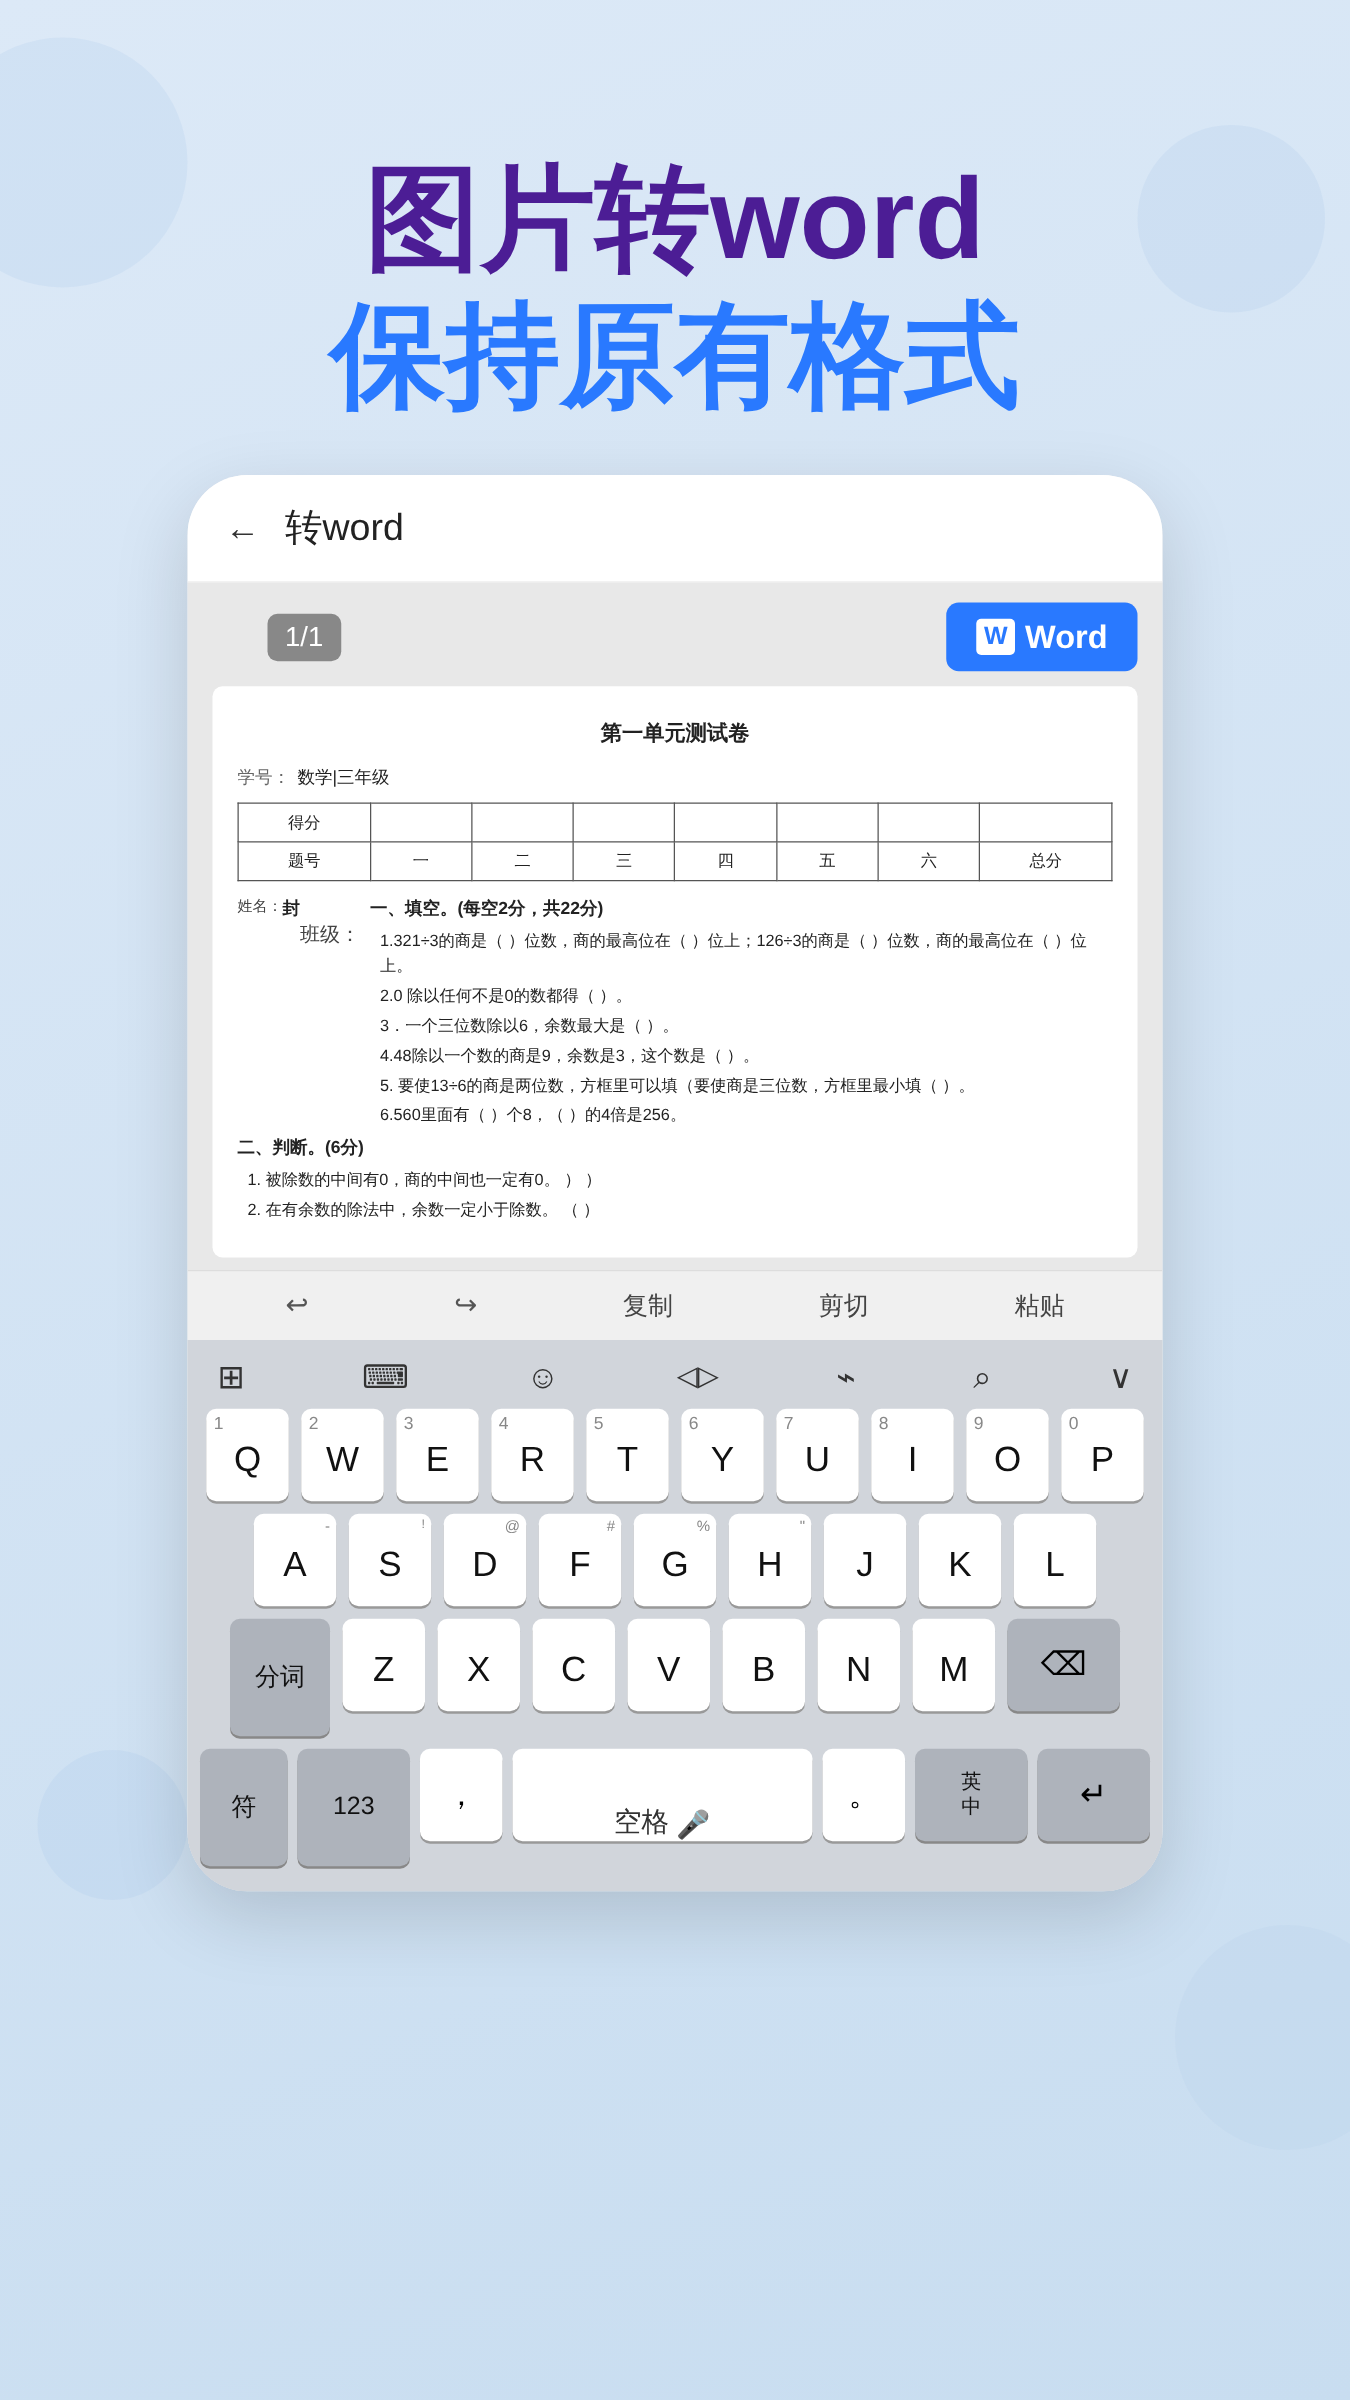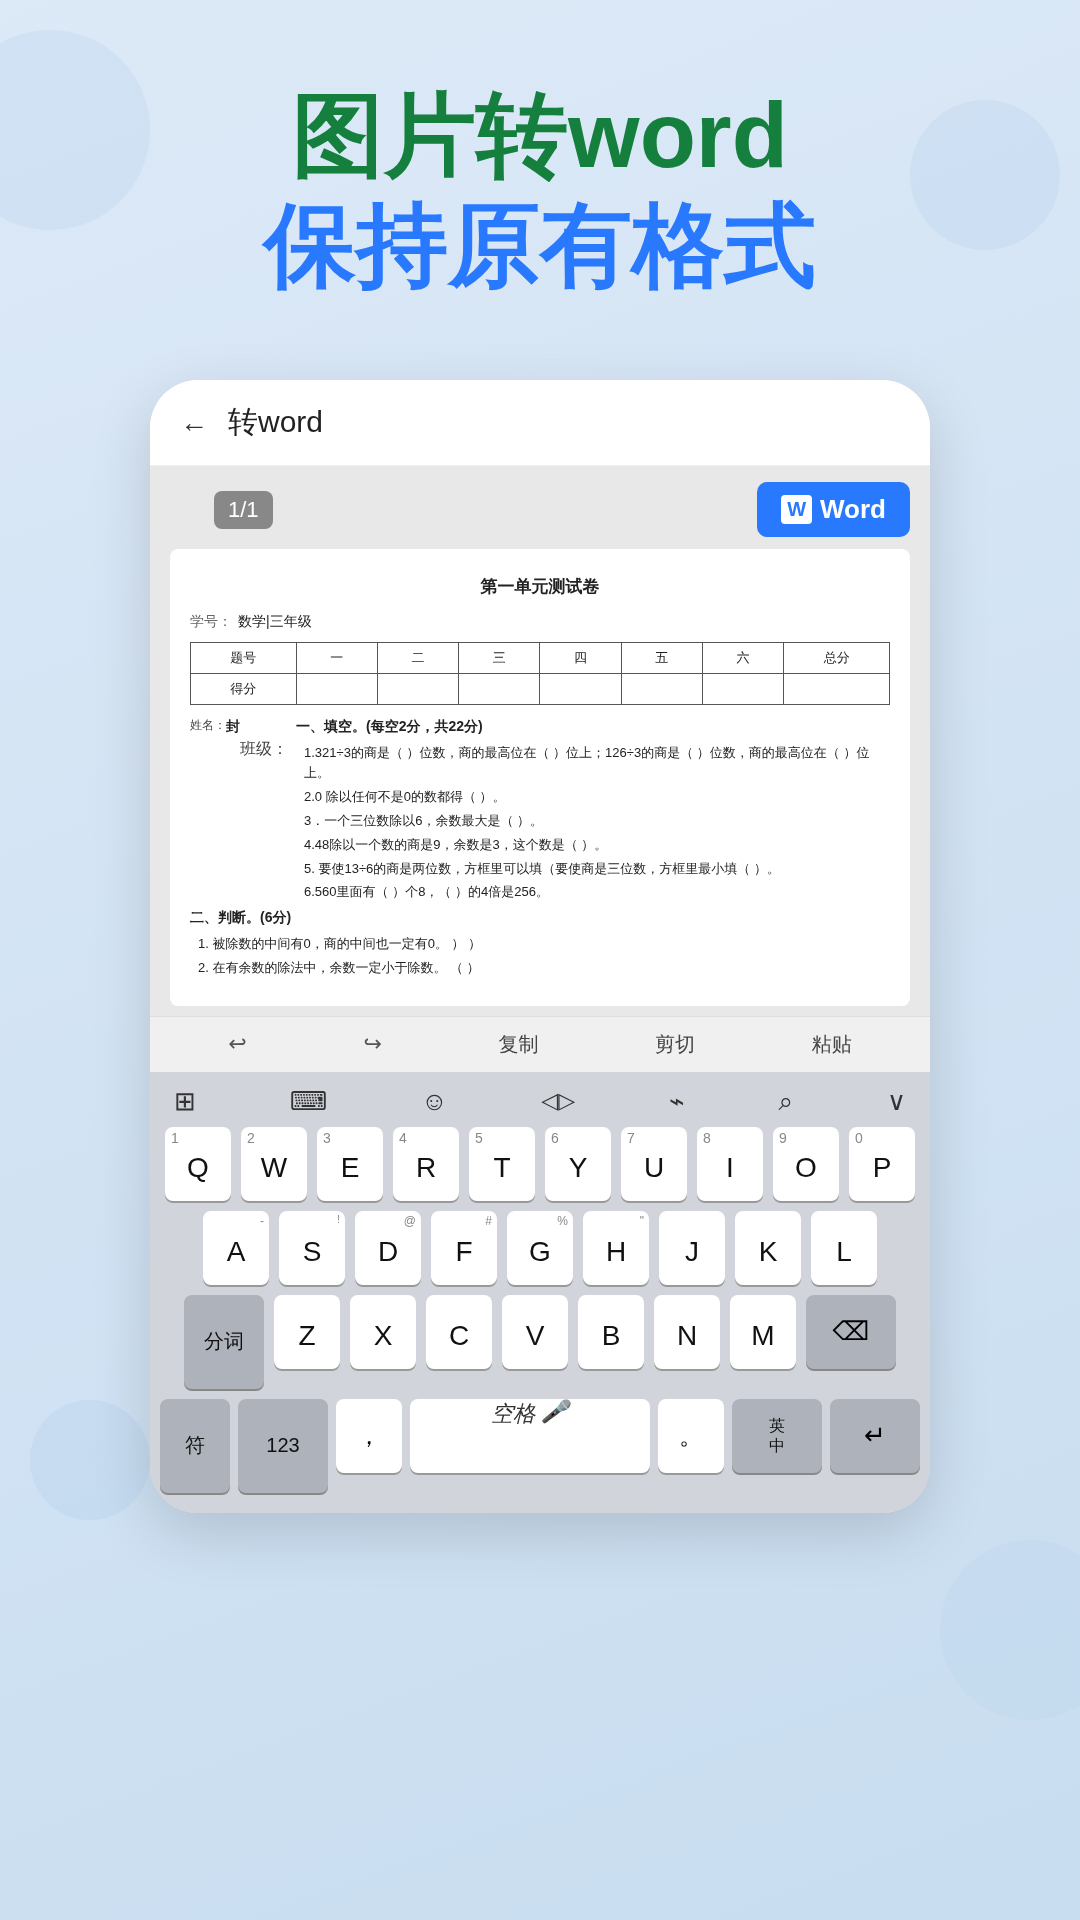--- a/index.html
+++ b/index.html
@@ -22,22 +22,23 @@
     .header-text {
       position: absolute;
       top: 80px;
       left: 0; right: 0;
       text-align: center;
       line-height: 1.2;
     }
     .header-line1 {
       font-size: 92px;
       font-weight: 900;
-      color: #15803d;
+      color: #4c1d95;
       display: block;
+      margin-top: 40px;
     }
     .header-line2 {
       font-size: 92px;
       font-weight: 700;
       color: #1a1a2e;
       display: block;
     }
     .header-line2 span {
       color: #2979ff;
     }
@@ -281,27 +282,26 @@
       justify-content: center;
       cursor: pointer;
     }
     .key-space {
       background: white;
       flex: 1;
       height: 74px;
       border-radius: 8px;
       box-shadow: 0 2px 0 #999;
       display: flex;
-      align-items: flex-start;
+      align-items: flex-end;
       justify-content: center;
       font-size: 22px;
       color: #333;
       cursor: pointer;
       gap: 6px;
-      font-style: italic;
     }
     .key-period {
       background: white;
       width: 66px;
       height: 74px;
       border-radius: 8px;
       box-shadow: 0 2px 0 #999;
       display: flex;
       align-items: center;
       justify-content: center;
@@ -384,38 +384,38 @@
     <div class="doc-content">
       <div class="doc-title">第一单元测试卷</div>
       <div class="doc-info-row">
         <span class="doc-label">学号：</span>
         <span>数学|三年级</span>
       </div>
 
       <table class="score-table">
         <tbody>
             <tr>
+          <td>得分</td>
+          <td></td>
+          <td></td>
+          <td></td>
+          <td></td>
+          <td></td>
+          <td></td>
+          <td></td>
+        </tr>
+        <tr>
           <td>题号</td>
           <td>一</td>
           <td>二</td>
           <td>三</td>
           <td>四</td>
           <td>五</td>
           <td>六</td>
           <td>总分</td>
-        </tr>
-        <tr>
-          <td>得分</td>
-          <td></td>
-          <td></td>
-          <td></td>
-          <td></td>
-          <td></td>
-          <td></td>
-          <td></td>
         </tr>
       </tbody>
         </table>
 
       <div class="doc-row-with-note">
         <div class="doc-note-col">
           <span style="font-size:12px;color:#444;margin-bottom:40px;">姓名：</span>
           <span style="font-size:14px;color:#222;font-weight:600;margin-bottom:30px;">封</span>
           <span style="font-size:16px;color:#444;margin-top:20px;">班级：</span>
         </div>

